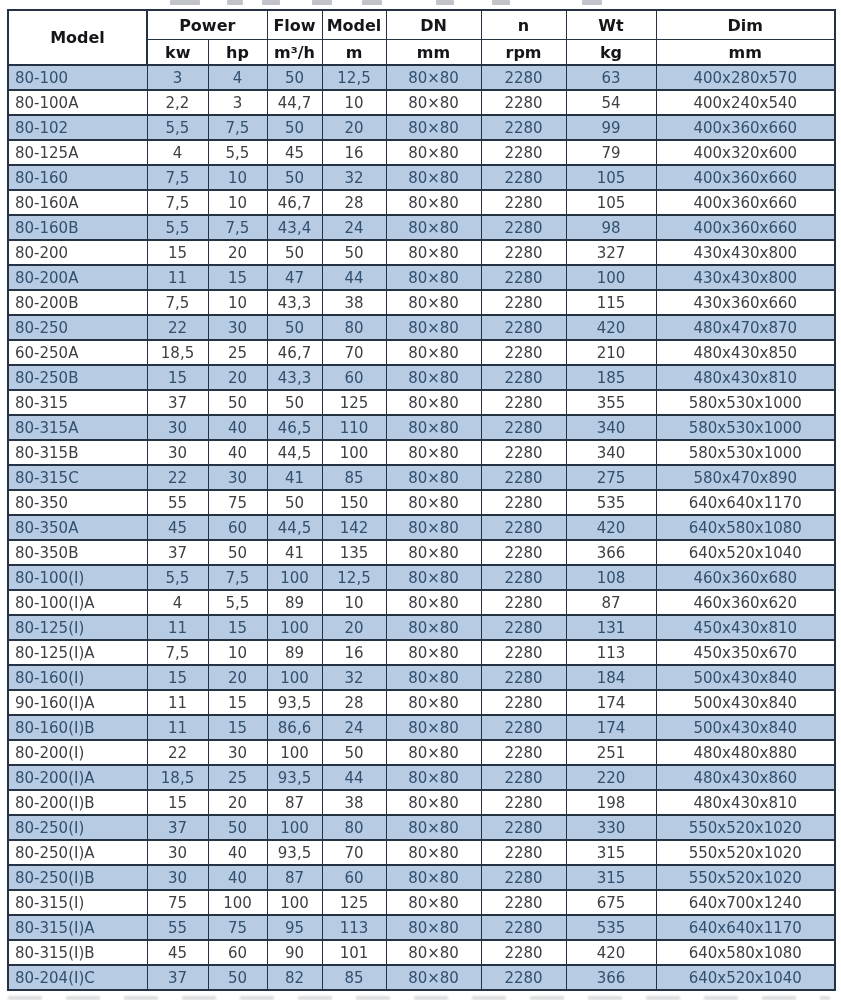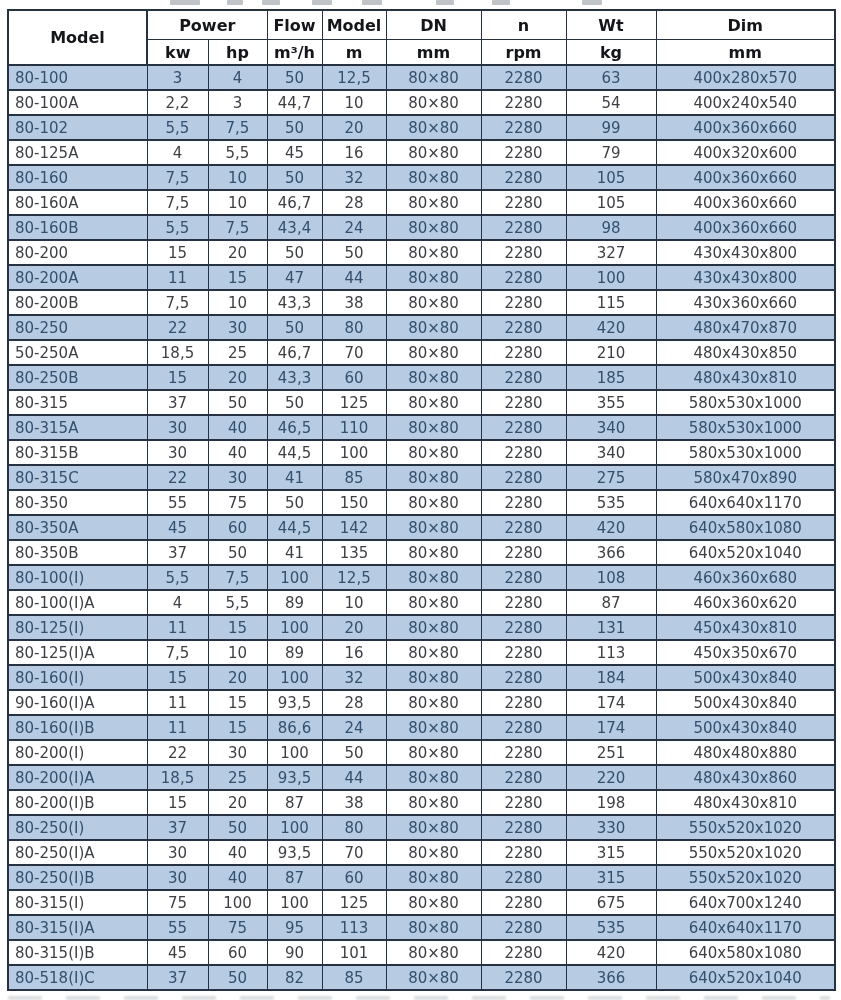--- a/index.html
+++ b/index.html
@@ -231,21 +231,21 @@
         <td class="c-power-kw">22</td>
         <td class="c-power-hp">30</td>
         <td class="c-flow">50</td>
         <td class="c-head">80</td>
         <td class="c-dn">80×80</td>
         <td class="c-rpm">2280</td>
         <td class="c-wt">420</td>
         <td class="c-dim">480x470x870</td>
       </tr>
       <tr class="plain">
-        <td class="c-model">50-250A</td>
+        <td class="c-model">60-250A</td>
         <td class="c-power-kw">18,5</td>
         <td class="c-power-hp">25</td>
         <td class="c-flow">46,7</td>
         <td class="c-head">70</td>
         <td class="c-dn">80×80</td>
         <td class="c-rpm">2280</td>
         <td class="c-wt">210</td>
         <td class="c-dim">480x430x850</td>
       </tr>
       <tr class="stripe">
@@ -506,21 +506,21 @@
         <td class="c-power-kw">45</td>
         <td class="c-power-hp">60</td>
         <td class="c-flow">90</td>
         <td class="c-head">101</td>
         <td class="c-dn">80×80</td>
         <td class="c-rpm">2280</td>
         <td class="c-wt">420</td>
         <td class="c-dim">640x580x1080</td>
       </tr>
       <tr class="stripe">
-        <td class="c-model">80-518(I)C</td>
+        <td class="c-model">80-204(I)C</td>
         <td class="c-power-kw">37</td>
         <td class="c-power-hp">50</td>
         <td class="c-flow">82</td>
         <td class="c-head">85</td>
         <td class="c-dn">80×80</td>
         <td class="c-rpm">2280</td>
         <td class="c-wt">366</td>
         <td class="c-dim">640x520x1040</td>
       </tr>
     </tbody>

